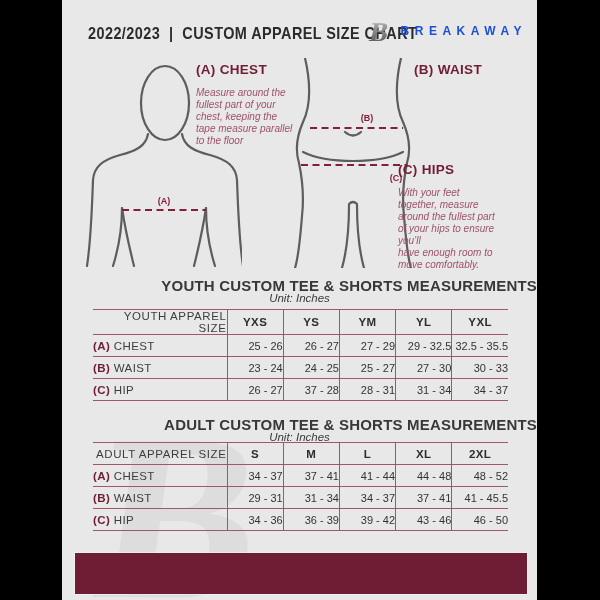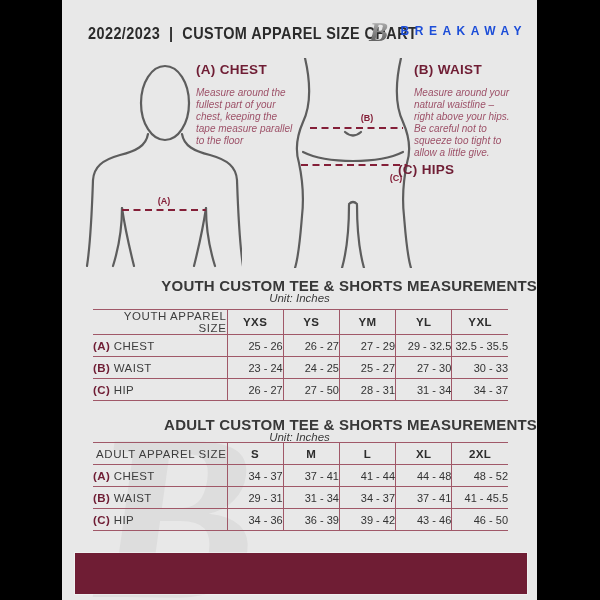--- a/index.html
+++ b/index.html
@@ -115,29 +115,30 @@
   <div class="guide" id="guide-a">
     <div class="guide-heading">(A) CHEST</div>
     <div class="guide-body">Measure around the
 fullest part of your
 chest, keeping the
 tape measure parallel
 to the floor</div>
   </div>
   <div class="guide" id="guide-b">
     <div class="guide-heading">(B) WAIST</div>
-    <div class="guide-body">Measure around your
-natural waistline –
-right above your hips.
-Be careful not to
-squeeze too tight to
-allow a little give.</div>
   </div>
   <div class="guide" id="guide-c">
     <div class="guide-heading">(C) HIPS</div>
+    <div class="guide-body">With your feet
+together, measure
+around the fullest part
+of your hips to ensure
+you’ll
+have enough room to
+move comfortably.</div>
   </div>
 
   <div class="sec-title" id="youth-title">YOUTH CUSTOM TEE &amp; SHORTS MEASUREMENTS</div>
   <div class="sec-unit" id="youth-unit">Unit: Inches</div>
   <table class="size-table" id="youth-table">
       <thead>
         <tr>
           <th class="label-col">YOUTH APPAREL SIZE</th>
           <th class="size-col">YXS</th>
           <th class="size-col">YS</th>
@@ -159,21 +160,21 @@
           <td class="label-cell"><span class="row-key">(B)</span><span class="row-label"> WAIST</span></td>
           <td class="value-cell">23 - 24</td>
           <td class="value-cell">24 - 25</td>
           <td class="value-cell">25 - 27</td>
           <td class="value-cell">27 - 30</td>
           <td class="value-cell">30 - 33</td>
         </tr>
         <tr>
           <td class="label-cell"><span class="row-key">(C)</span><span class="row-label"> HIP</span></td>
           <td class="value-cell">26 - 27</td>
-          <td class="value-cell">27 - 50</td>
+          <td class="value-cell">37 - 28</td>
           <td class="value-cell">28 - 31</td>
           <td class="value-cell">31 - 34</td>
           <td class="value-cell">34 - 37</td>
         </tr>
       </tbody>
     </table>
 
   <div class="sec-title" id="adult-title">ADULT CUSTOM TEE &amp; SHORTS MEASUREMENTS</div>
   <div class="sec-unit" id="adult-unit">Unit: Inches</div>
   <table class="size-table" id="adult-table">

